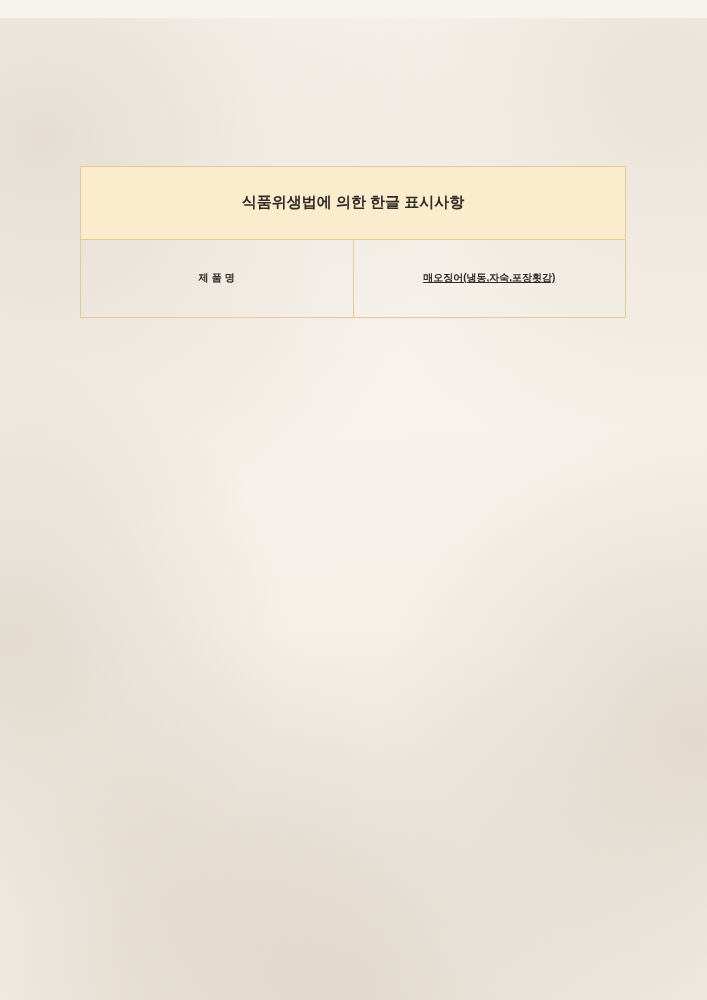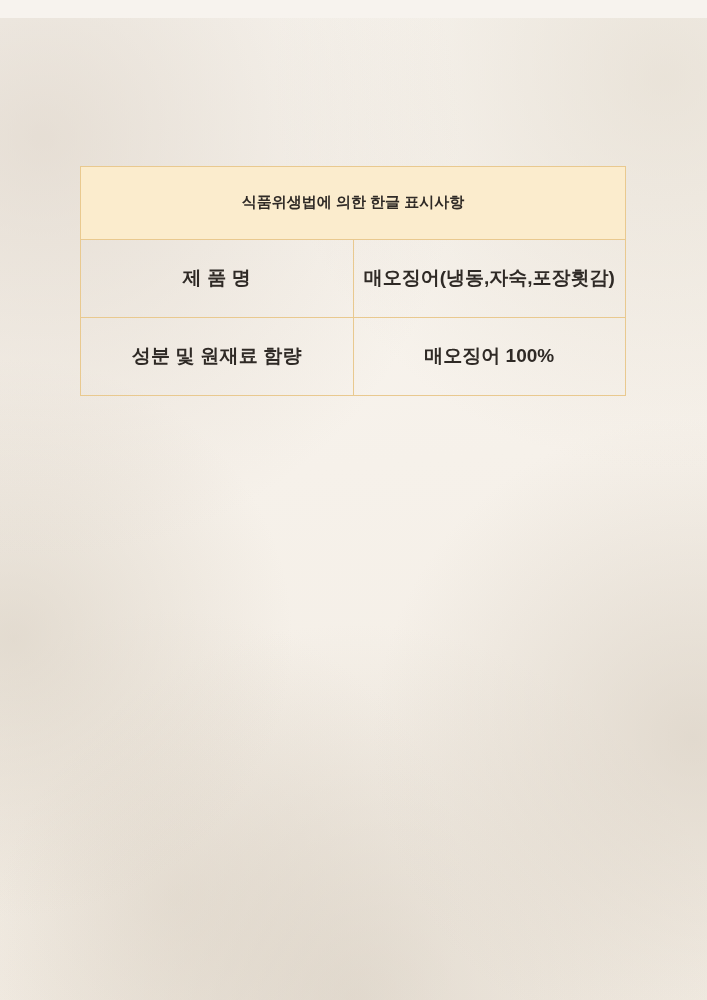--- a/index.html
+++ b/index.html
@@ -67,21 +67,21 @@
   .tbl {
     width: 100%;
     border-collapse: collapse;
     table-layout: fixed;
   }
 
   .tbl td {
     border: 1px solid #e9c98f;
     text-align: center;
     vertical-align: middle;
-    font-size: 19px;
+    font-size: 10px;
     font-weight: 700;
     color: #2f2a26;
     height: 78px;
     padding: 4px 6px;
     box-sizing: border-box;
   }
 
   .tbl .caption-cell {
     background: #fbeccd;
     height: 72px;
@@ -91,20 +91,21 @@
     border-right: none;
   }
 
   .tbl .label-cell {
     width: 200px;
     letter-spacing: 0.2px;
   }
 
   .tbl .value-cell {
     width: 345px;
+    text-decoration: underline;
   }
 
   .tbl tr:last-child td {
     border-bottom: none;
   }
   .tbl td:first-child {
     border-left: none;
   }
   .tbl td:last-child {
     border-right: none;
@@ -122,20 +123,16 @@
   <div class="table-wrap">
     <table class="tbl">
       <tbody>
         <tr>
           <td class="caption-cell" colspan="2">식품위생법에 의한 한글 표시사항</td>
         </tr>
         <tr>
           <td class="label-cell">제 품 명</td>
           <td class="value-cell">매오징어(냉동,자숙,포장횟감)</td>
         </tr>
-        <tr>
-          <td class="label-cell">성분 및 원재료 함량</td>
-          <td class="value-cell">매오징어  100%</td>
-        </tr>
       </tbody>
     </table>
   </div>
 </div>
 
 </body></html>

